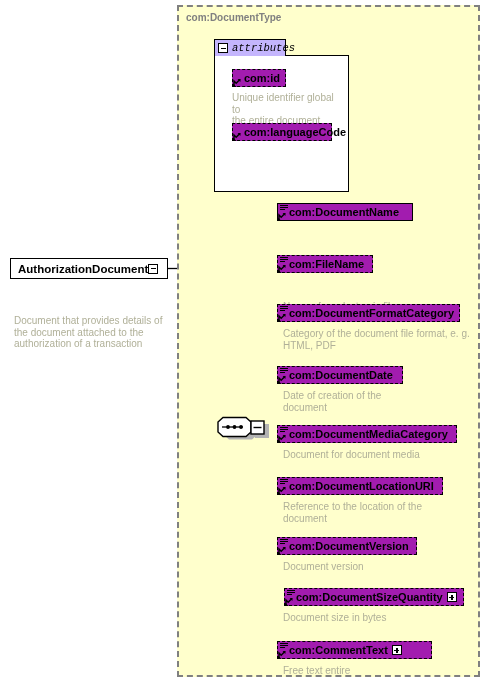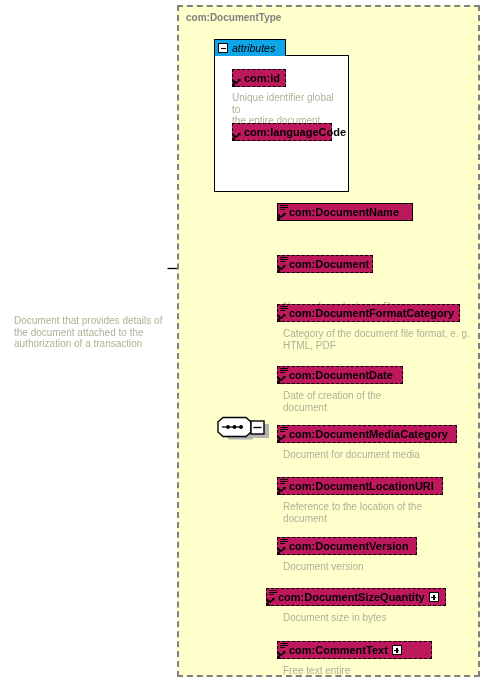--- a/index.html
+++ b/index.html
@@ -27,28 +27,29 @@
 
   
   .attr-panel{
     position:absolute;
     background:#ffffff;
     border:1.5px solid #000000;
     box-sizing:border-box;
   }
   .attr-tab{
     position:absolute;
-    background:#0ea5e9;
+    background:#c4b5fd;
     border:1.5px solid #000000;
     border-bottom:none;
     box-sizing:border-box;
     display:flex;
     align-items:center;
     gap:4px;
     padding-left:3px;
+    font-family:Liberation Mono, monospace;
   }
   .attr-tab-label{
     font-size:10.5px;
     font-style:italic;
     color:#000;
     white-space:nowrap;
   }
 
   
   .toggle{
@@ -65,21 +66,21 @@
   }
   .toggle.plus::after{
     content:"";position:absolute;top:1.5px;bottom:1.5px;left:3.6px;
     width:1.4px;background:#000;
   }
 
   
   .node{
     position:absolute;
     box-sizing:border-box;
-    background:#be185d;
+    background:#a21caf;
     border:1.4px solid #000;
     display:flex;
     align-items:center;
     height:18px;
     padding:0 4px 0 11px;
     white-space:nowrap;
   }
   .node.optional{ border-style:dashed; }
   .node .nm{
     font-size:11px;
@@ -217,20 +218,25 @@
         <path d="M1 8 L1 3 L3.2 5.2 L6.6 1.8" stroke="#000" stroke-width="1.4" fill="none"></path>
         <path d="M7.6 0.9 L4.6 1.1 L7.4 3.9 Z" fill="#000"></path>
         <path d="M0 9 L0 5.5 L3.5 9 Z" fill="#000"></path>
       </svg>
     </span>
     <span class="nm">com:languageCode</span>
     <span class="shadow"></span>
     <span class="shadow-r"></span>
   </div>
 
+  <div class="root-node" style="left:10px;top:258px;width:158px;">
+    <span class="nm">AuthorizationDocument</span>
+    <span class="toggle"></span>
+    <span class="shadow"></span>
+  </div>
   <div class="root-desc" style="left:14px;top:287px;width:152px;margin-top:28px;">Document that provides details of
 the document attached to the
 authorization of a transaction</div>
 
   <div class="seq" style="left:213px;top:414px;">
     <svg width="54" height="26" viewBox="0 0 54 26">
 
       <path d="M8 8 L13 3.5 L36 3.5 L41 8 L41 18 L36 22.5 L13 22.5 L8 18 Z" transform="translate(3,3)" fill="#b3b3b3"></path>
       <rect x="39" y="7" width="14" height="14" fill="#b3b3b3" transform="translate(3,3)"></rect>
 
@@ -269,21 +275,21 @@
         <i></i>
         <i></i>
     </span>
     <span class="glyph-arrow">
       <svg width="9" height="9" viewBox="0 0 9 9">
         <path d="M1 8 L1 3 L3.2 5.2 L6.6 1.8" stroke="#000" stroke-width="1.4" fill="none"></path>
         <path d="M7.6 0.9 L4.6 1.1 L7.4 3.9 Z" fill="#000"></path>
         <path d="M0 9 L0 5.5 L3.5 9 Z" fill="#000"></path>
       </svg>
     </span>
-    <span class="nm">com:Document</span>
+    <span class="nm">com:FileName</span>
     <span class="shadow"></span>
     <span class="shadow-r"></span>
   </div>
   <div class="desc" style="left:283px;top:274px;width:190px;margin-top:27px;">Name of an electronic file</div>
 
   <div class="node optional" style="left:277px;top:304px;width:183px;">
     <span class="glyph-lines">
       <i></i>
         <i></i>
         <i></i>
@@ -373,21 +379,21 @@
         <path d="M7.6 0.9 L4.6 1.1 L7.4 3.9 Z" fill="#000"></path>
         <path d="M0 9 L0 5.5 L3.5 9 Z" fill="#000"></path>
       </svg>
     </span>
     <span class="nm">com:DocumentVersion</span>
     <span class="shadow"></span>
     <span class="shadow-r"></span>
   </div>
   <div class="desc" style="left:283px;top:561px;width:190px;">Document version</div>
 
-  <div class="node optional" style="left:266px;top:588px;width:180px;">
+  <div class="node optional" style="left:284px;top:588px;width:180px;">
     <span class="glyph-lines">
       <i></i>
         <i></i>
         <i></i>
     </span>
     <span class="glyph-arrow">
       <svg width="9" height="9" viewBox="0 0 9 9">
         <path d="M1 8 L1 3 L3.2 5.2 L6.6 1.8" stroke="#000" stroke-width="1.4" fill="none"></path>
         <path d="M7.6 0.9 L4.6 1.1 L7.4 3.9 Z" fill="#000"></path>
         <path d="M0 9 L0 5.5 L3.5 9 Z" fill="#000"></path>

